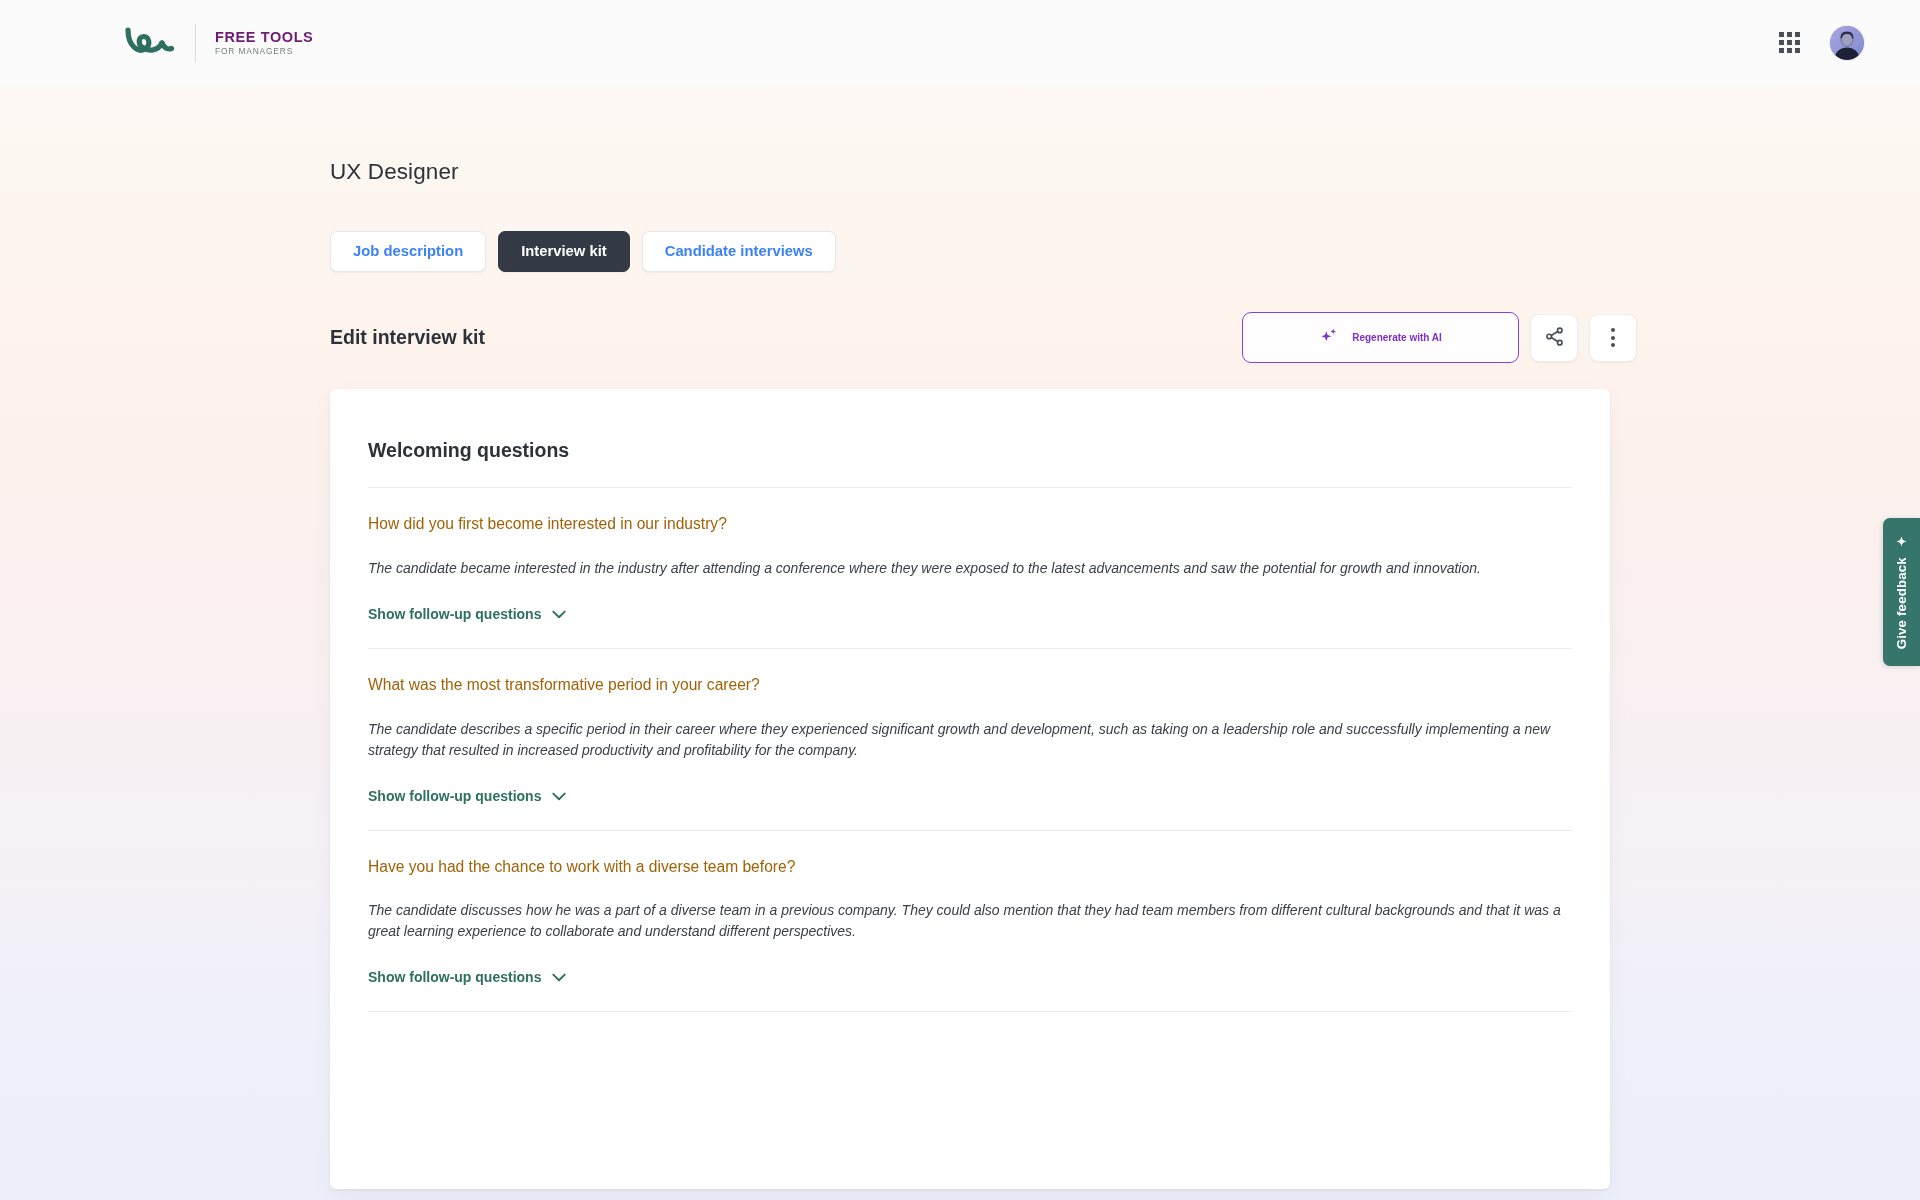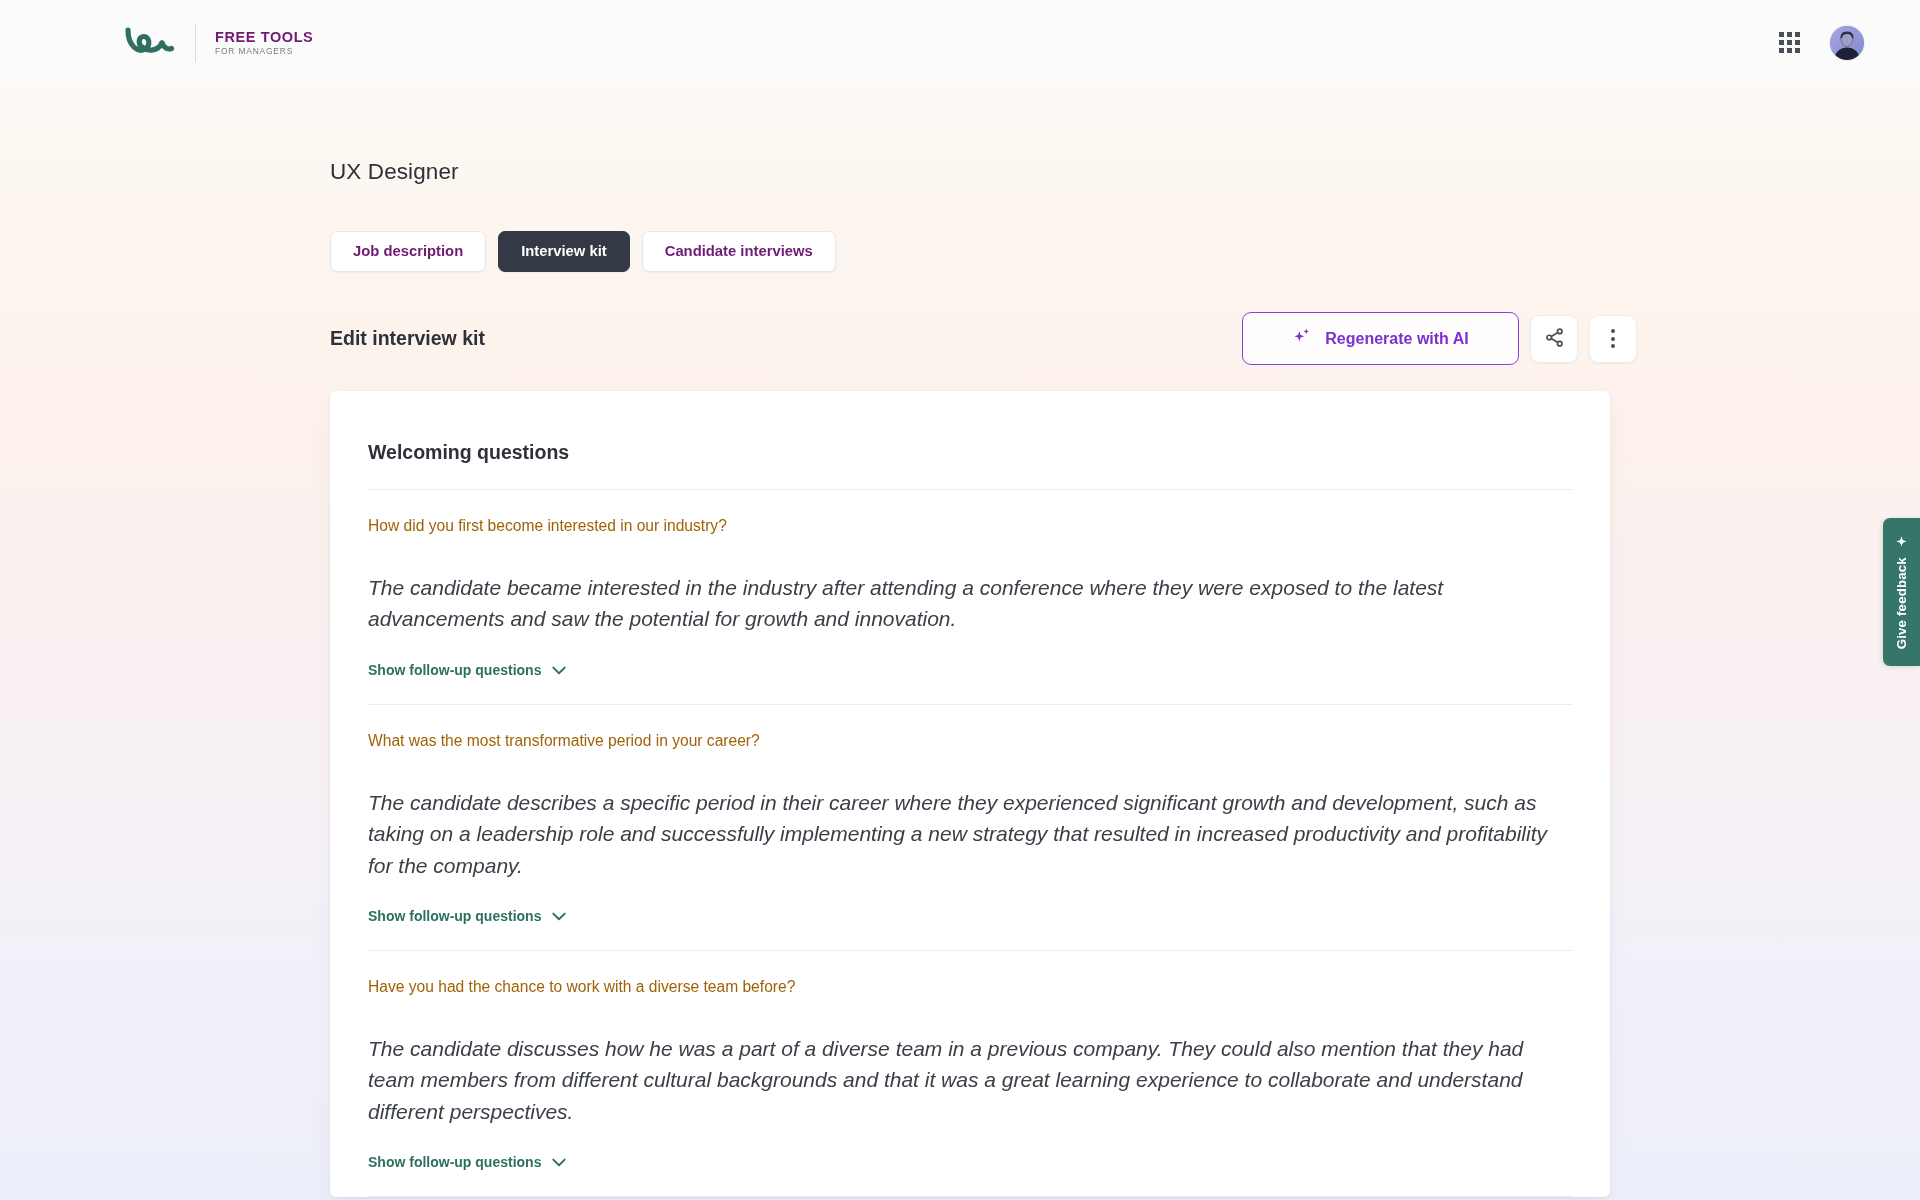--- a/index.html
+++ b/index.html
@@ -101,21 +101,21 @@
     margin-top: 46px;
   }
 
   .tab {
     background: #ffffff;
     border: 1px solid #e9e6e4;
     border-radius: 7px;
     padding: 11px 22px 12px;
     font-size: 14.8px;
     font-weight: bold;
-    color: #701a75;
+    color: #3b82f6;
     cursor: pointer;
     box-shadow: 0 1px 1.5px rgba(24,24,40,0.05);
     white-space: nowrap;
   }
 
   .tab.active {
     background: #333a45;
     border-color: #333a45;
     color: #ffffff;
   }
@@ -137,21 +137,21 @@
   .actions { display: flex; align-items: center; gap: 11px; }
 
   .btn-ai {
     display: flex;
     align-items: center;
     gap: 14px;
     background: #fffdfd;
     border: 1.4px solid #8b3ede;
     border-radius: 9px;
     padding: 14px 30px;
-    font-size: 16px;
+    font-size: 10px;
     font-weight: bold;
     color: #7b30cf;
     cursor: pointer;
     min-width: 277px;
     justify-content: center;
   }
 
   .icon-btn {
     width: 48px; height: 48px;
     background: #ffffff;
@@ -189,25 +189,25 @@
   .qblock { border-bottom: 1px solid #ececf0; padding: 25px 0 13px 0; }
 
   .q-title {
     font-size: 15.6px;
     font-weight: normal;
     color: #a16207;
     line-height: 1.4;
   }
 
   .q-answer {
-    font-size: 21px;
+    font-size: 14px;
     font-style: italic;
     color: #3b4048;
     line-height: 1.5;
-    margin-top: 35px;
+    margin-top: 23px;
     max-width: 1195px;
   }
 
   .followup {
     margin-top: 27px;
     display: inline-flex;
     align-items: center;
     gap: 11px;
     font-size: 14px;
     font-weight: bold;

